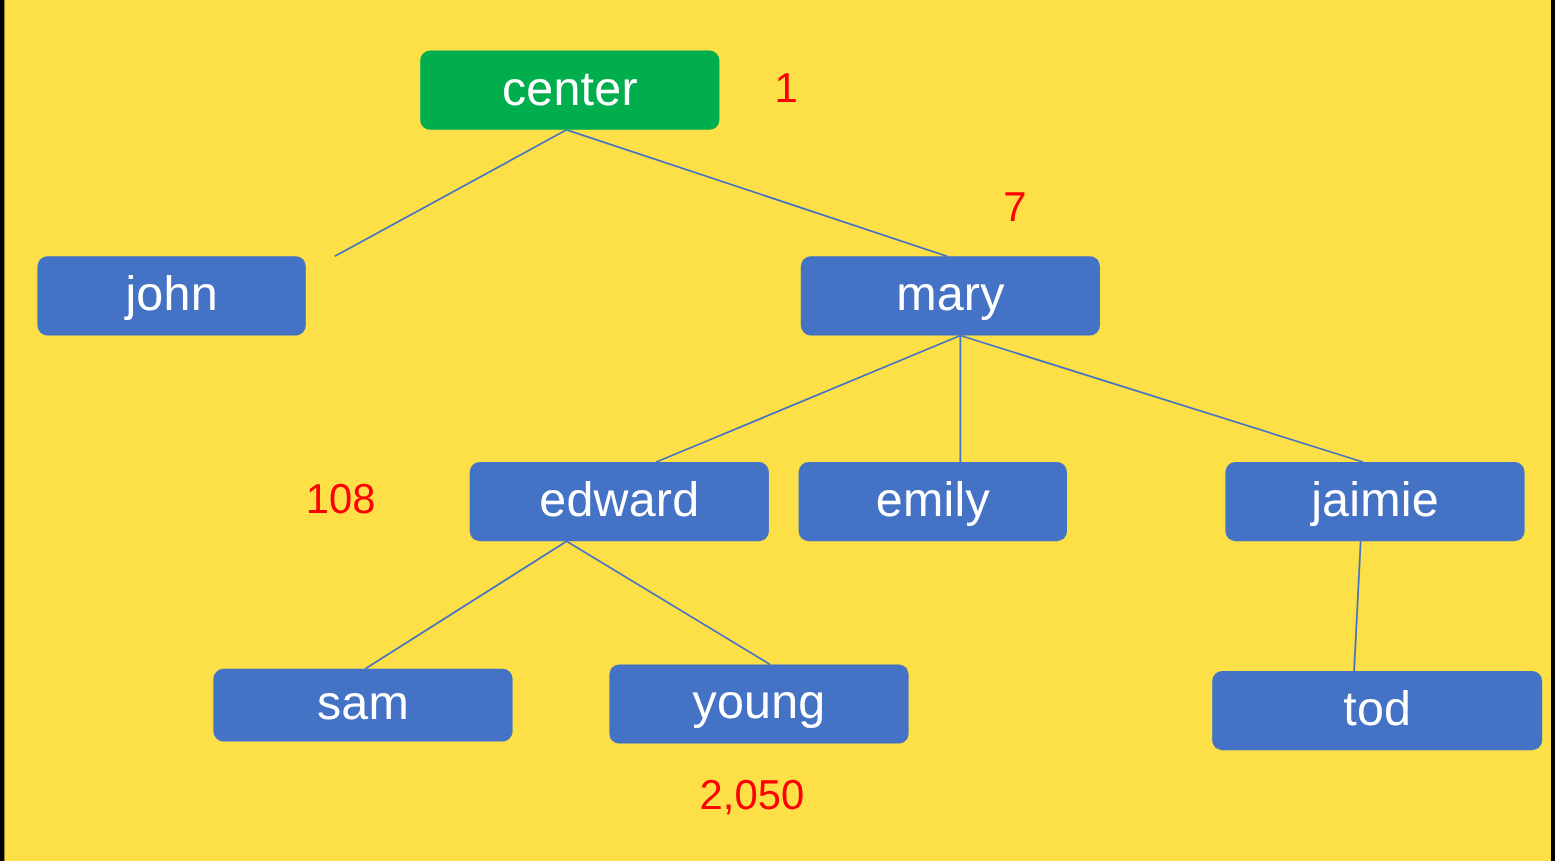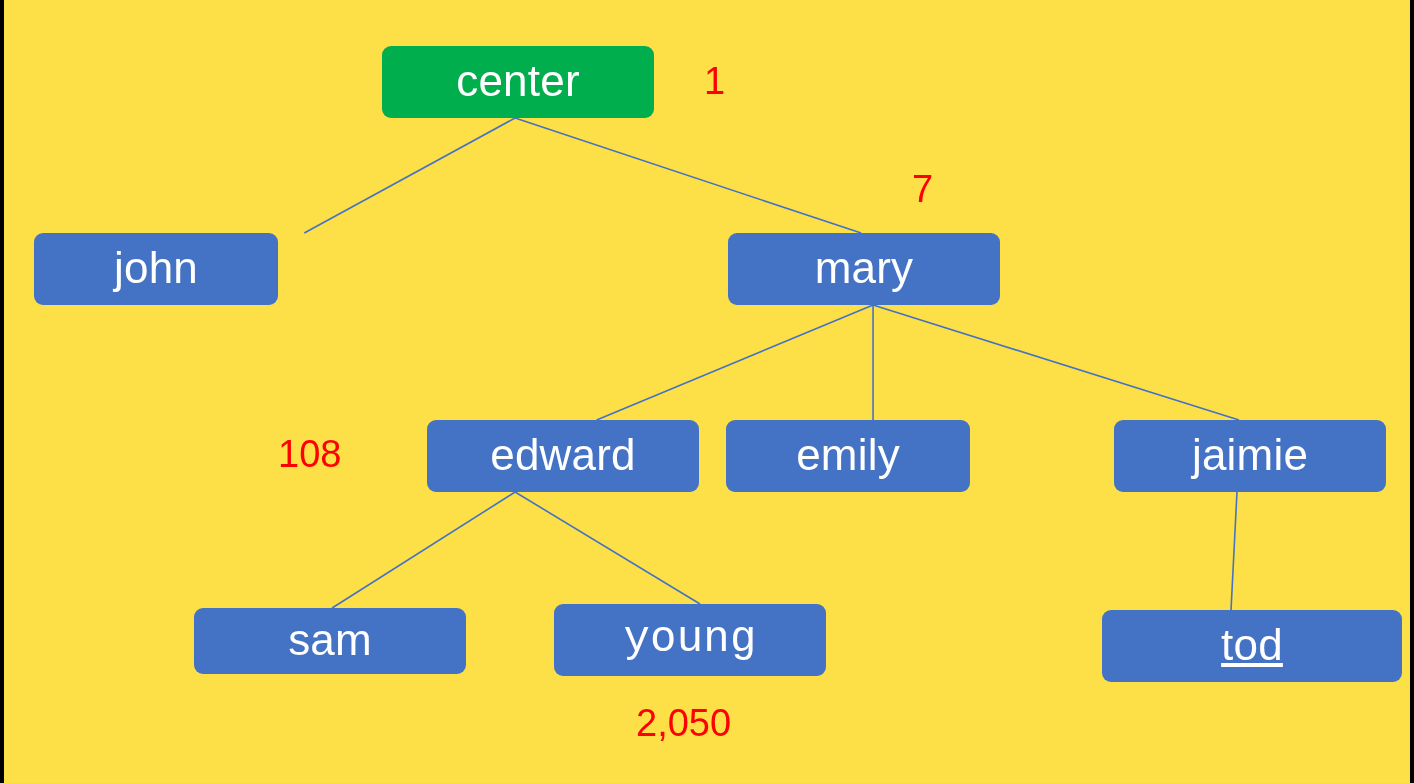--- a/index.html
+++ b/index.html
@@ -88,24 +88,24 @@
       </div>
       <div class="node" style="left: 722px; top: 420px; width: 244px; height: 72px; background: rgb(68, 114, 196);">
         <span class="node-label">emily</span>
       </div>
       <div class="node" style="left: 1098px; top: 420px; width: 272px; height: 72px; background: rgb(68, 114, 196); margin-left: 12px;">
         <span class="node-label">jaimie</span>
       </div>
       <div class="node" style="left: 190px; top: 608px; width: 272px; height: 66px; background: rgb(68, 114, 196);">
         <span class="node-label">sam</span>
       </div>
-      <div class="node" style="left: 550px; top: 604px; width: 272px; height: 72px; background: rgb(68, 114, 196); font-family: Liberation Mono, monospace;">
+      <div class="node" style="left: 550px; top: 604px; width: 272px; height: 72px; background: rgb(68, 114, 196);">
         <span class="node-label">young</span>
       </div>
-      <div class="node" style="left: 1098px; top: 610px; width: 300px; height: 72px; background: rgb(68, 114, 196); text-decoration: underline;">
+      <div class="node" style="left: 1098px; top: 610px; width: 300px; height: 72px; background: rgb(68, 114, 196);">
         <span class="node-label">tod</span>
       </div>
     </div>
 
   <div id="annot-layer">
       <div class="annot" style="left: 700px; top: 62px; color: rgb(255, 0, 0);">1</div>
       <div class="annot" style="left: 908px; top: 170px; color: rgb(255, 0, 0);">7</div>
       <div class="annot" style="left: 274px; top: 435px; color: rgb(255, 0, 0);">108</div>
       <div class="annot" style="left: 632px; top: 704px; color: rgb(255, 0, 0);">2,050</div>
     </div>

